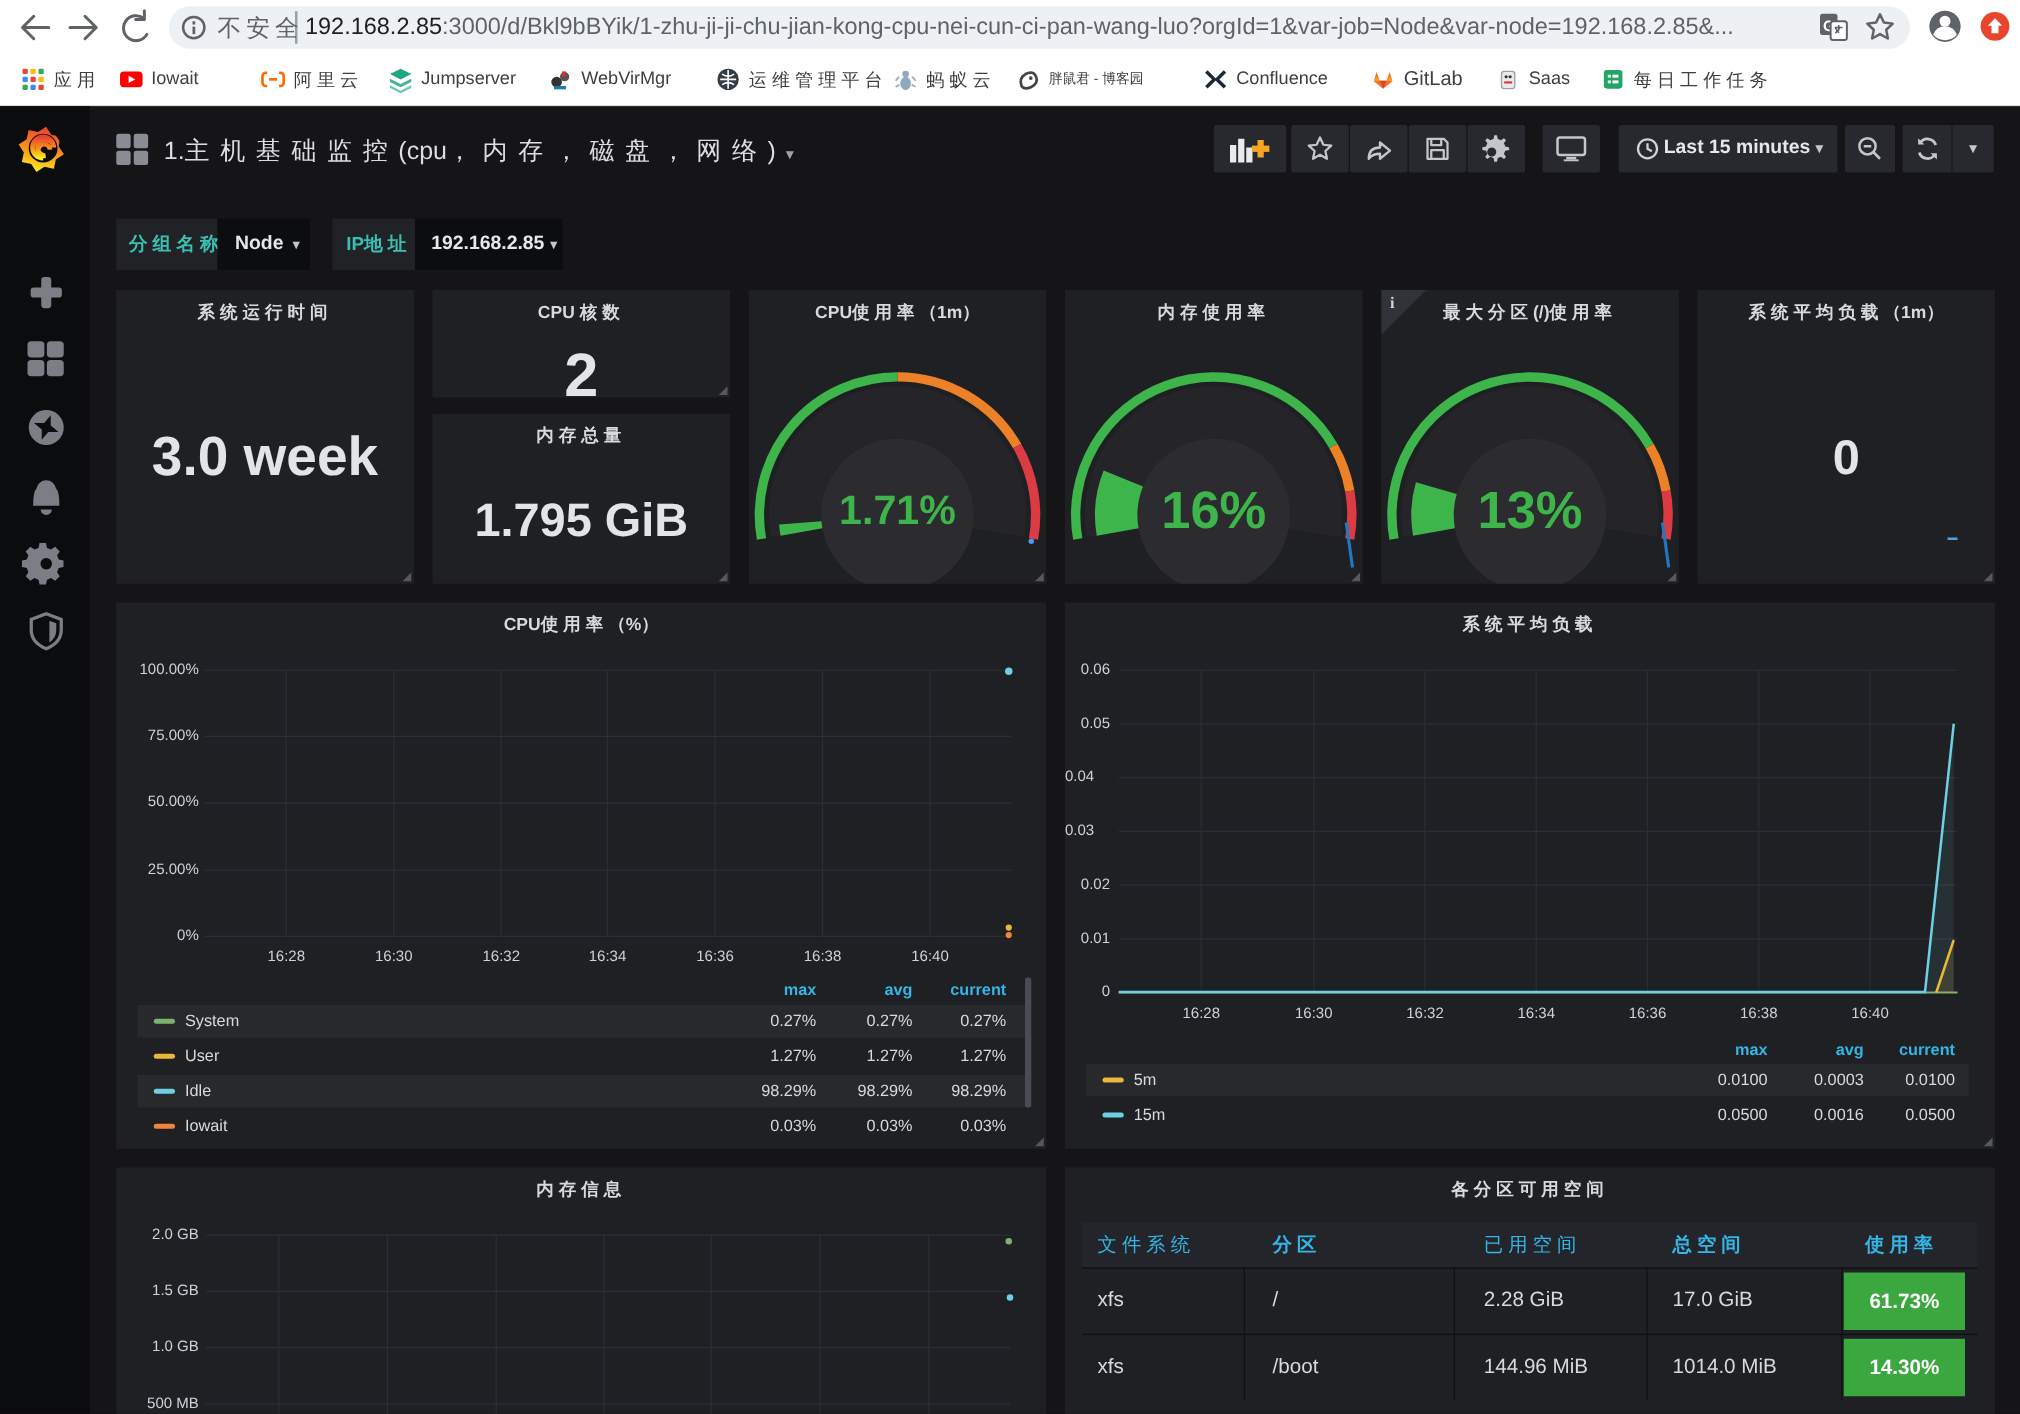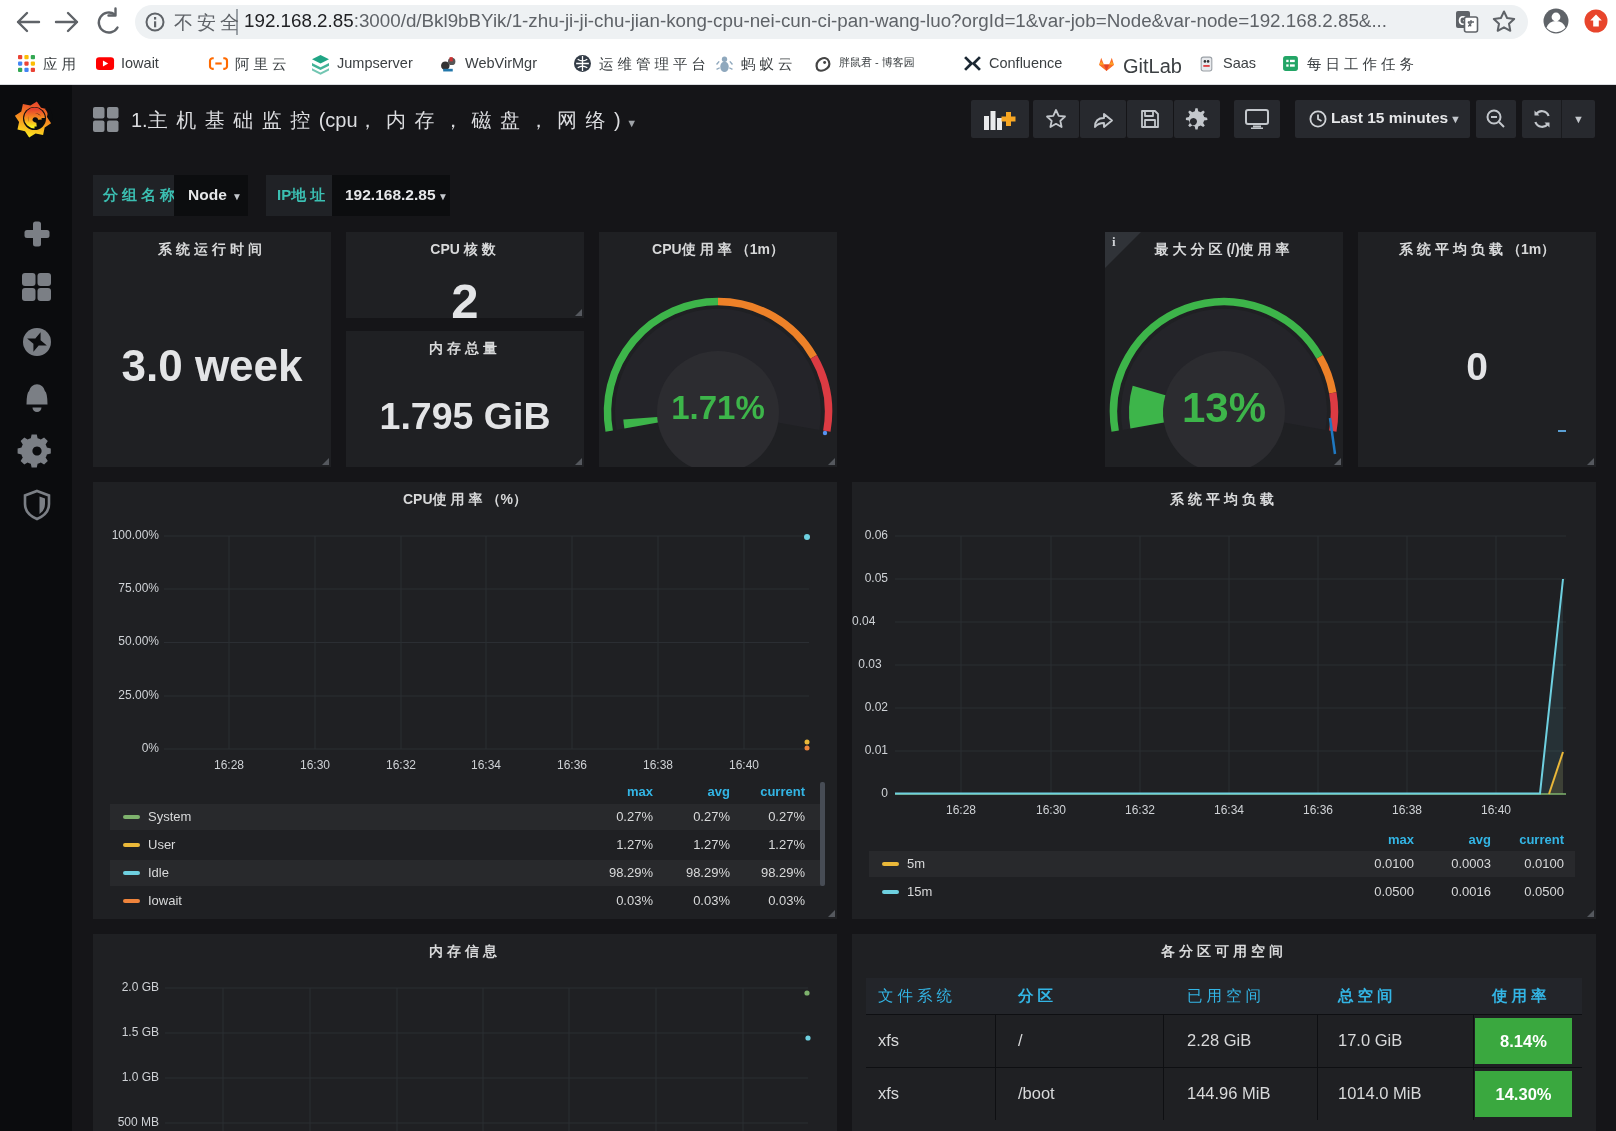--- a/index.html
+++ b/index.html
@@ -108,21 +108,21 @@
 <div class="abs" style="left:839px;top:13px;font-size:11px;color:#3c4043;white-space:nowrap"><span class="cj2">胖鼠君 - 博客园</span></div>
 <svg class="abs" style="left:964px;top:13px" width="17" height="17" viewBox="0 0 16 16">
         <path d="M1 2 l6 6 -6 6 M15 2 l-6 6 6 6" stroke="#1c2833" stroke-width="2.6" fill="none"></path>
       </svg>
 <div class="abs" style="left:989px;top:13px;font-size:14.5px;color:#3c4043;white-space:nowrap"><span>Confluence</span></div>
 <svg class="abs" style="left:1098px;top:13px" width="17" height="17" viewBox="0 0 16 16">
         <path d="M8 15 L1 9.5 L3 2.5 L5.5 9 h5 L13 2.5 L15 9.5 z" fill="#fc6d26"></path>
         <path d="M8 15 L5.5 9 h5 z" fill="#e24329"></path>
         <path d="M1 9.5 L3 6 l2.5 3 z M15 9.5 L13 6 l-2.5 3 z" fill="#fca326"></path>
       </svg>
-<div class="abs" style="left:1123px;top:13px;font-size:20px;color:#3c4043;white-space:nowrap"><span>GitLab</span></div>
+<div class="abs" style="left:1123px;top:13px;font-size:16px;color:#3c4043;white-space:nowrap"><span>GitLab</span></div>
 <svg class="abs" style="left:1198px;top:13px" width="17" height="17" viewBox="0 0 16 16">
         <rect x="3" y="2" width="10" height="13" rx="2" fill="#e8eaed" stroke="#9aa0a6"></rect>
         <circle cx="6.5" cy="6" r="1.2" fill="#333"></circle>
         <circle cx="9.5" cy="6" r="1.2" fill="#333"></circle>
         <rect x="5" y="9.5" width="6" height="1.6" fill="#d33"></rect>
       </svg>
 <div class="abs" style="left:1223px;top:13px;font-size:14.5px;color:#3c4043;white-space:nowrap"><span>Saas</span></div>
 <svg class="abs" style="left:1282px;top:13px" width="17" height="17" viewBox="0 0 16 16">
         <rect x="1" y="1" width="14" height="14" rx="2.5" fill="#23a566"></rect>
         <g fill="#fff">
@@ -288,20 +288,34 @@
 <circle cx="119" cy="180" r="61" fill="#2c2c30"></circle>
 <path d="M25.4 196.5 A95 95 0 0 1 24.3 187.6 L58.2 184.9 A61 61 0 0 0 58.9 190.6 Z" fill="#3db54a"></path>
 <path d="M10.2 199.2 A110.5 110.5 0 0 1 119.0 69.5" stroke="#3db54a" stroke-width="7.5" fill="none"></path>
 <path d="M119.0 69.5 A110.5 110.5 0 0 1 214.7 124.8" stroke="#ed8128" stroke-width="7.5" fill="none"></path>
 <path d="M214.7 124.8 A110.5 110.5 0 0 1 227.8 199.2" stroke="#dc3b43" stroke-width="7.5" fill="none"></path>
 <circle cx="226" cy="201" r="2.2" fill="#5794f2"></circle>
 <text x="119" y="187" text-anchor="middle" font-size="33" font-weight="700" fill="#3db54a" font-family="Liberation Sans">1.71%</text>
 </svg>
       <div class="rz"></div>
     </div>
+<div class="p" style="left:852px;top:147px;width:238px;height:235px">
+      <div class="pt"><span class="cj">内存使用率</span></div>
+      <svg style="left:0;top:0" width="238" height="235" viewBox="0 0 238 235">
+<path d="M17.6 197.9 A103 103 0 1 1 220.4 197.9 L119.0 180.0 A0 0 0 1 0 119.0 180.0 Z" fill="#242429"></path>
+<circle cx="119" cy="180" r="61" fill="#2c2c30"></circle>
+<path d="M25.4 196.5 A95 95 0 0 1 30.9 144.4 L62.4 157.1 A61 61 0 0 0 58.9 190.6 Z" fill="#3db54a"></path>
+<path d="M10.2 199.2 A110.5 110.5 0 0 1 214.7 124.8" stroke="#3db54a" stroke-width="7.5" fill="none"></path>
+<path d="M214.7 124.8 A110.5 110.5 0 0 1 227.8 160.8" stroke="#ed8128" stroke-width="7.5" fill="none"></path>
+<path d="M227.8 160.8 A110.5 110.5 0 0 1 227.8 199.2" stroke="#dc3b43" stroke-width="7.5" fill="none"></path>
+<line x1="225" y1="186" x2="230" y2="222" stroke="#1f78c1" stroke-width="2.5"></line>
+<text x="119" y="190" text-anchor="middle" font-size="42" font-weight="700" fill="#3db54a" font-family="Liberation Sans">16%</text>
+</svg>
+      <div class="rz"></div>
+    </div>
 <div class="p" style="left:1105px;top:147px;width:238px;height:235px">
       <div class="pt"><span class="cj">最大分区</span>(/)<span class="cj">使用率</span></div>
       <svg style="left:0;top:0" width="238" height="235" viewBox="0 0 238 235">
 <path d="M17.6 197.9 A103 103 0 1 1 220.4 197.9 L119.0 180.0 A0 0 0 1 0 119.0 180.0 Z" fill="#242429"></path>
 <circle cx="119" cy="180" r="61" fill="#2c2c30"></circle>
 <path d="M25.4 196.5 A95 95 0 0 1 27.7 153.8 L60.4 163.2 A61 61 0 0 0 58.9 190.6 Z" fill="#3db54a"></path>
 <path d="M10.2 199.2 A110.5 110.5 0 0 1 214.7 124.8" stroke="#3db54a" stroke-width="7.5" fill="none"></path>
 <path d="M214.7 124.8 A110.5 110.5 0 0 1 227.8 160.8" stroke="#ed8128" stroke-width="7.5" fill="none"></path>
 <path d="M227.8 160.8 A110.5 110.5 0 0 1 227.8 199.2" stroke="#dc3b43" stroke-width="7.5" fill="none"></path>
 <line x1="225" y1="186" x2="230" y2="222" stroke="#1f78c1" stroke-width="2.5"></line>
@@ -401,21 +415,21 @@
         <line x1="644" y1="54" x2="644" y2="312" stroke="#2b2e33" stroke-width="1"></line>
         <polygon points="688,312 711,97 711,312" fill="rgba(110,208,224,.10)"></polygon>
         <polygon points="697,312 711,270 711,312" fill="rgba(234,184,57,.12)"></polygon>
         <polyline points="43,312 714,312" stroke="#7eb26d" stroke-width="1.6" fill="none"></polyline>
         <polyline points="43,311.5 688,311.5 711,97" stroke="#6ed0e0" stroke-width="2" fill="none"></polyline>
         <polyline points="697,312 711,270" stroke="#eab839" stroke-width="2" fill="none"></polyline>
       </svg>
       <div class="axl" style="left:0;top:46px;width:36px;text-align:right">0.06</div>
       <div class="axl" style="left:0;top:89px;width:36px;text-align:right">0.05</div>
       <div class="axl" style="left:0;top:132px;width:36px;text-align:left">0.04</div>
-      <div class="axl" style="left:0;top:175px;width:36px;text-align:center">0.03</div>
+      <div class="axl" style="left:0;top:175px;width:36px;text-align:left">0.03</div>
       <div class="axl" style="left:0;top:218px;width:36px;text-align:right">0.02</div>
       <div class="axl" style="left:0;top:261px;width:36px;text-align:right">0.01</div>
       <div class="axl" style="left:0;top:304px;width:36px;text-align:right">0</div>
       <div class="axl" style="left:79px;top:321px;width:60px;text-align:center">16:28</div>
       <div class="axl" style="left:169px;top:321px;width:60px;text-align:center">16:30</div>
       <div class="axl" style="left:258px;top:321px;width:60px;text-align:center">16:32</div>
       <div class="axl" style="left:347px;top:321px;width:60px;text-align:center">16:34</div>
       <div class="axl" style="left:436px;top:321px;width:60px;text-align:center">16:36</div>
       <div class="axl" style="left:525px;top:321px;width:60px;text-align:center">16:38</div>
       <div class="axl" style="left:614px;top:321px;width:60px;text-align:center">16:40</div>
@@ -471,19 +485,19 @@
       <div class="abs" style="left:143px;top:80px;width:1px;height:106px;background:#0e0f12"></div>
       <div class="abs" style="left:311px;top:80px;width:1px;height:106px;background:#0e0f12"></div>
       <div class="abs" style="left:465px;top:80px;width:1px;height:106px;background:#0e0f12"></div>
       <div class="abs" style="left:621px;top:80px;width:1px;height:106px;background:#0e0f12"></div>
       <div class="abs" style="left:14px;top:80px;width:716px;height:1px;background:#0e0f12"></div>
       <div class="abs" style="left:14px;top:133px;width:716px;height:1px;background:#0e0f12"></div>
       <div class="abs" style="left:26px;top:97px;font-size:16.5px;color:#d8d9da">xfs</div>
       <div class="abs" style="left:166px;top:97px;font-size:16.5px;color:#d8d9da">/</div>
       <div class="abs" style="left:335px;top:97px;font-size:16.5px;color:#d8d9da">2.28 GiB</div>
       <div class="abs" style="left:486px;top:97px;font-size:16.5px;color:#d8d9da">17.0 GiB</div>
-      <div class="abs" style="left:623px;top:84px;width:97px;height:46px;background:#3aa83f;color:#fff;font-size:16.5px;font-weight:700;text-align:center;line-height:46px">8.14%</div>
+      <div class="abs" style="left:623px;top:84px;width:97px;height:46px;background:#3aa83f;color:#fff;font-size:16.5px;font-weight:700;text-align:center;line-height:46px">61.73%</div>
       <div class="abs" style="left:26px;top:150px;font-size:16.5px;color:#d8d9da">xfs</div>
       <div class="abs" style="left:166px;top:150px;font-size:16.5px;color:#d8d9da">/boot</div>
       <div class="abs" style="left:335px;top:150px;font-size:16.5px;color:#d8d9da">144.96 MiB</div>
       <div class="abs" style="left:486px;top:150px;font-size:16.5px;color:#d8d9da">1014.0 MiB</div>
       <div class="abs" style="left:623px;top:137px;width:97px;height:46px;background:#3aa83f;color:#fff;font-size:16.5px;font-weight:700;text-align:center;line-height:46px">14.30%</div>
     </div>
 </div>
 </body></html>

